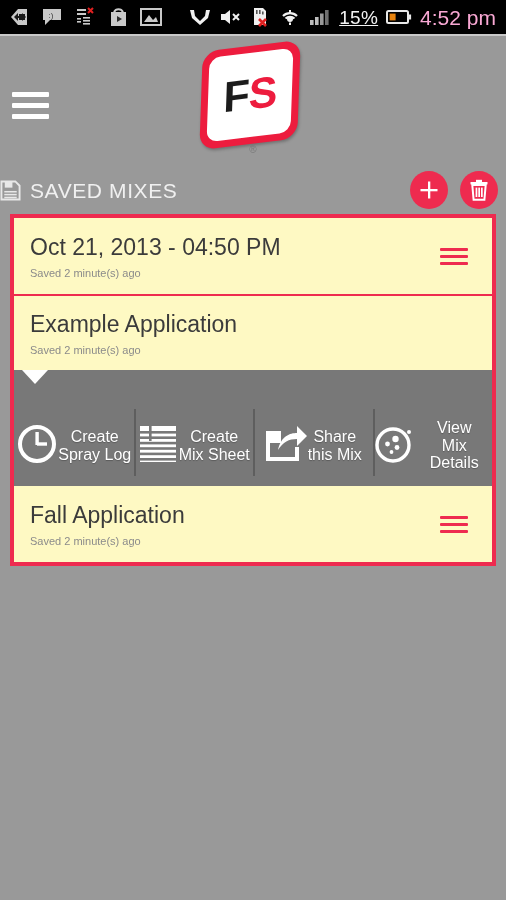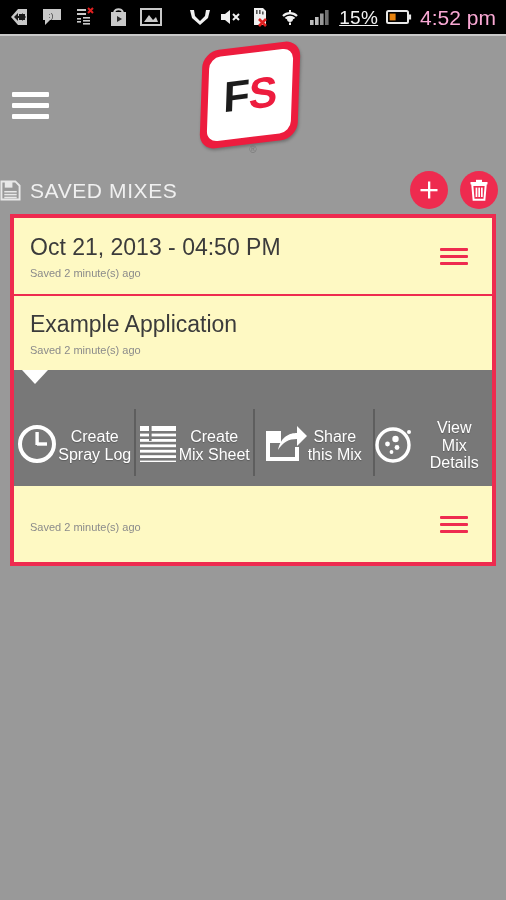--- a/index.html
+++ b/index.html
@@ -512,20 +512,21 @@
             <circle cx="36" cy="9" r="2" fill="#ffffff"></circle>
           </svg>
         </span>
         <span class="action-label">View
 Mix Details</span>
       </div>
     </div>
 
     <div class="mix-card" style="border-top:0;">
       <div class="mix-card-text">
+        <div class="mix-title">Fall Application</div>
         <div class="mix-sub">Saved 2 minute(s) ago</div>
       </div>
       <div class="drag-handle">
         <span></span>
         <span></span>
         <span></span>
       </div>
     </div>
 
   </div>

